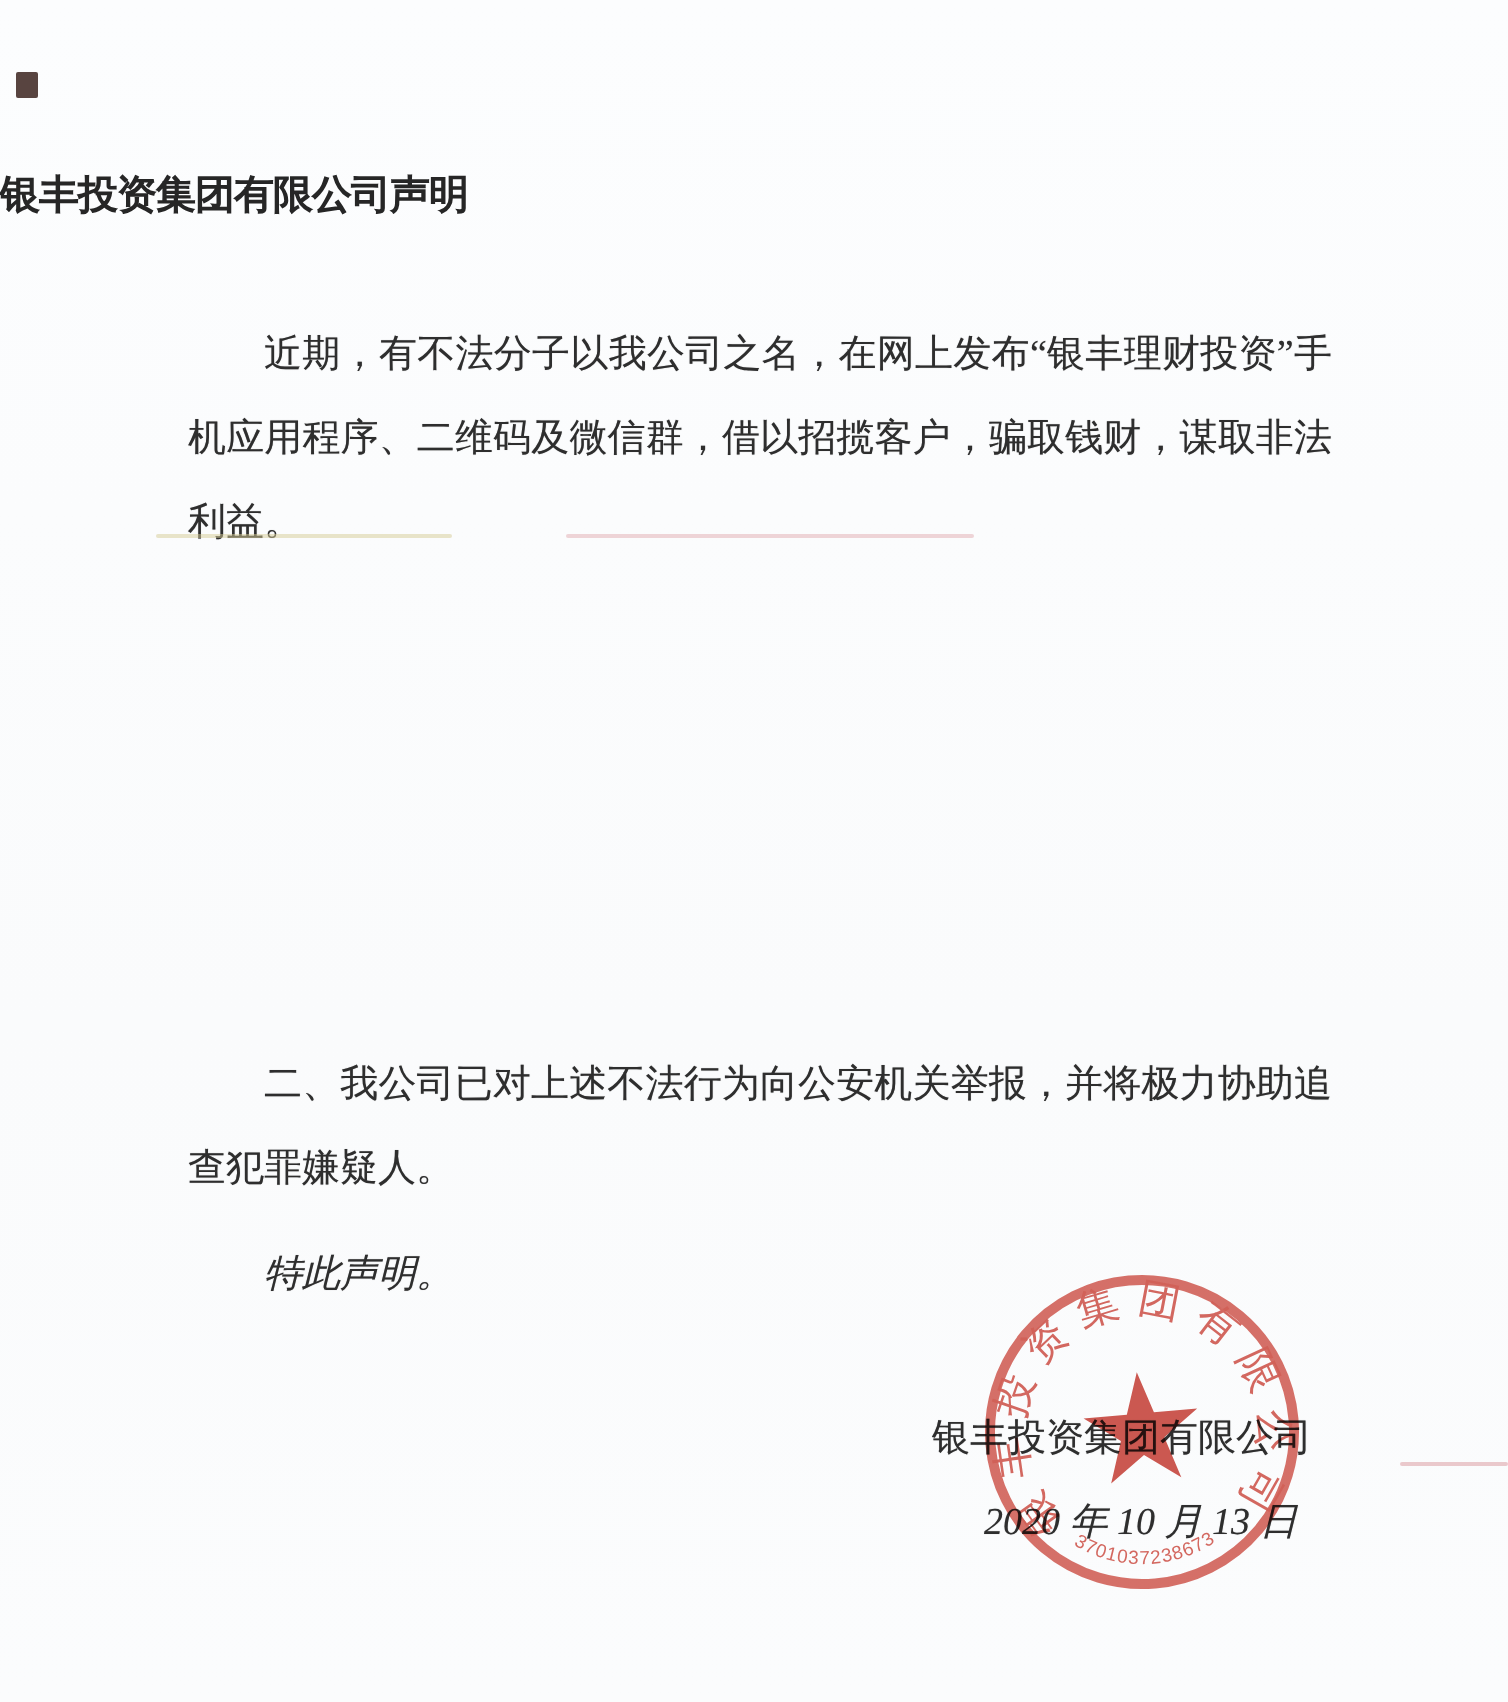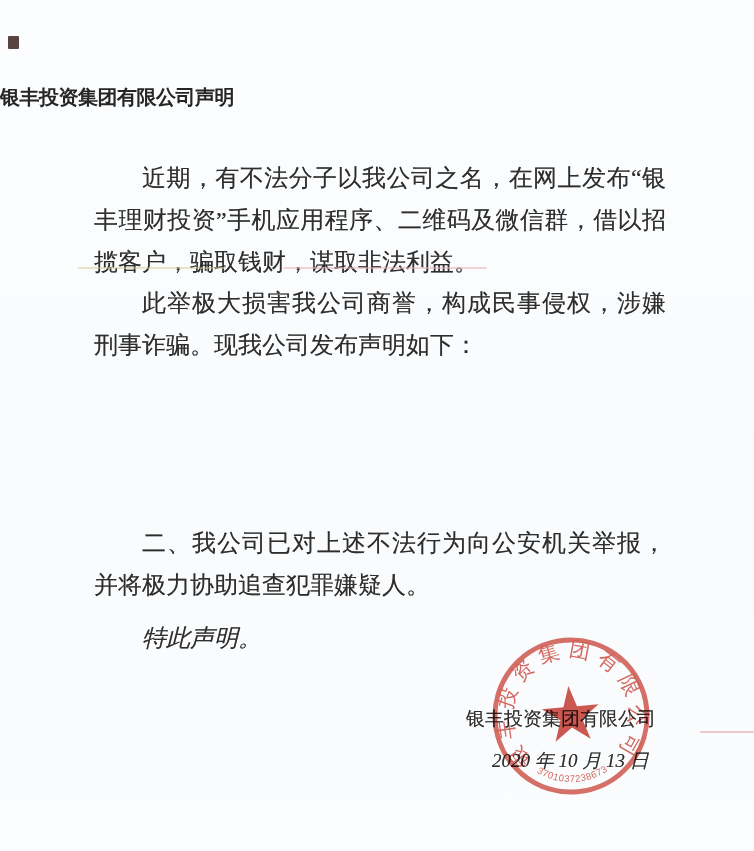--- a/index.html
+++ b/index.html
@@ -9,21 +9,21 @@
     font-family:"Liberation Serif","DejaVu Serif",serif;
   }
   .page{position:absolute;inset:0;background:linear-gradient(180deg,#fcfdfe 0%,#fafbfc 60%,#fbfcfd 100%);}
   .doc-title{
     position:absolute;top:84px;left:0;width:100%;
     text-align:left;font-size:20px;font-weight:bold;color:#262626;
     letter-spacing:-0.5px;
   }
   .para{
     position:absolute;left:94px;width:572px;
-    font-size:24px;line-height:42px;color:#2e2e2e;
+    font-size:19px;line-height:42px;color:#2e2e2e;
     text-align:justify;text-indent:2em;
     text-shadow:0 0 .4px rgba(40,40,40,.45);
   }
   .p1{top:157px;}
   .p2{top:282px;}
   .p3{top:367px;}
   .p4{top:522px;}
   .p5{top:617px;font-style:italic;}
   .signature{
     position:absolute;left:466px;top:706px;
@@ -53,21 +53,20 @@
 </head>
 <body>
 
 <div class="page">
 
   <div class="corner-mark"></div>
 
   <div class="doc-title">银丰投资集团有限公司声明</div>
 
   <div class="para p1">近期，有不法分子以我公司之名，在网上发布“银丰理财投资”手机应用程序、二维码及微信群，借以招揽客户，骗取钱财，谋取非法利益。</div>
-  <div class="para p2">此举极大损害我公司商誉，构成民事侵权，涉嫌刑事诈骗。现我公司发布声明如下：</div>
   <div class="para p4">二、我公司已对上述不法行为向公安机关举报，并将极力协助追查犯罪嫌疑人。</div>
   <div class="para p5">特此声明。</div>
 
   <div class="signature">银丰投资集团有限公司</div>
   <div class="date">2020 年 10 月 13 日</div>
 
   <div class="scratch scratch-yellow"></div>
   <div class="scratch scratch-pink1"></div>
   <div class="scratch scratch-pink2"></div>
 

